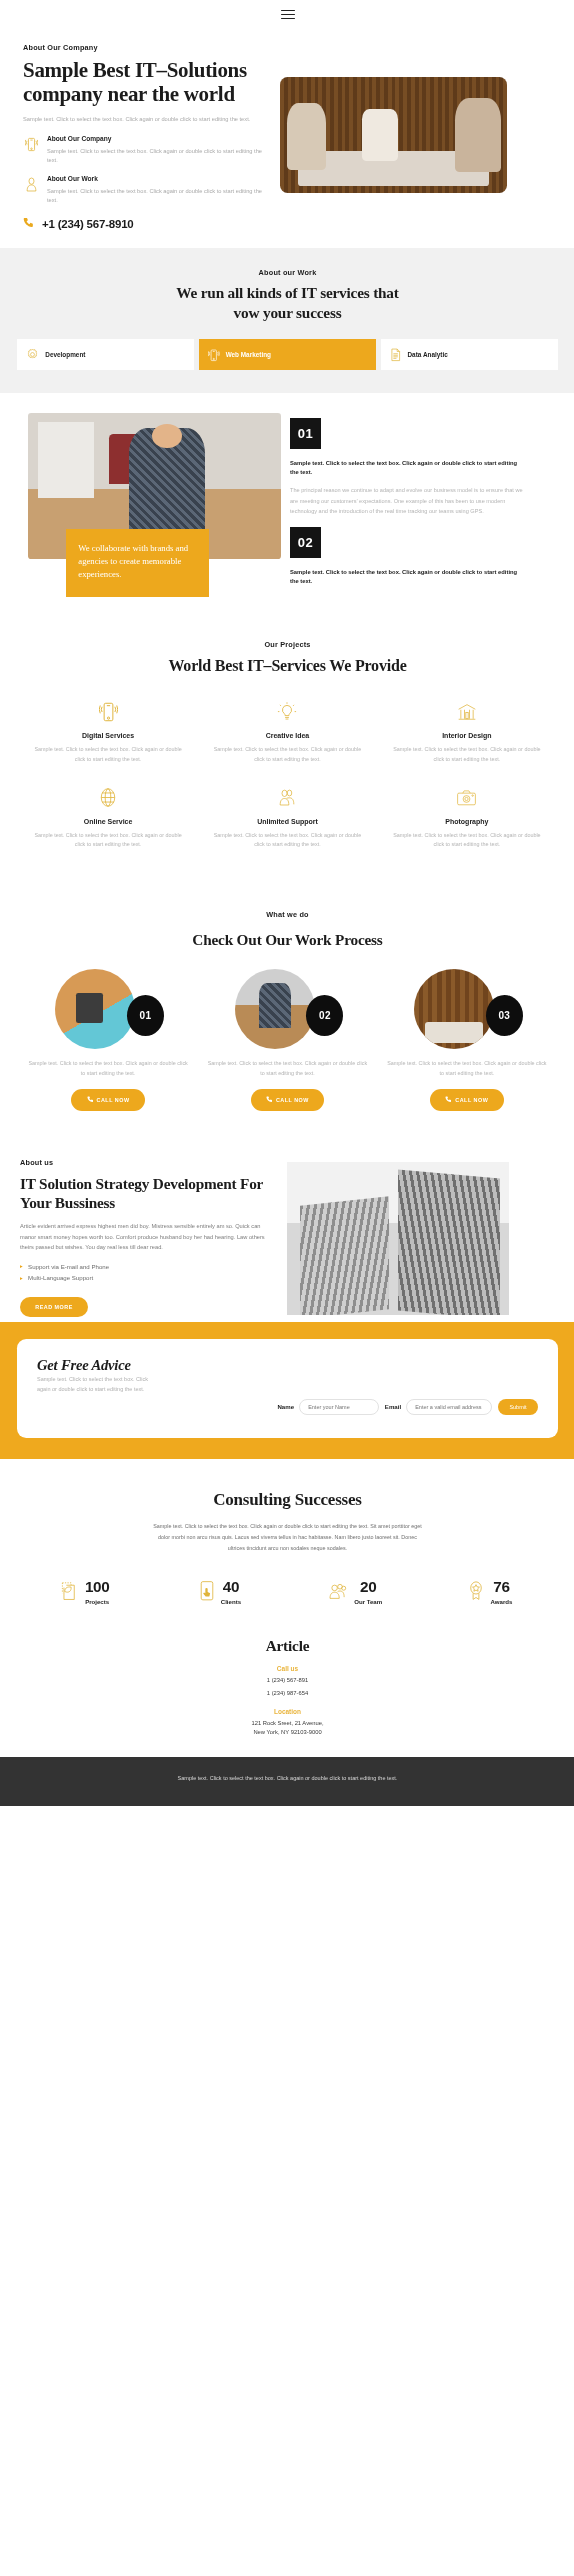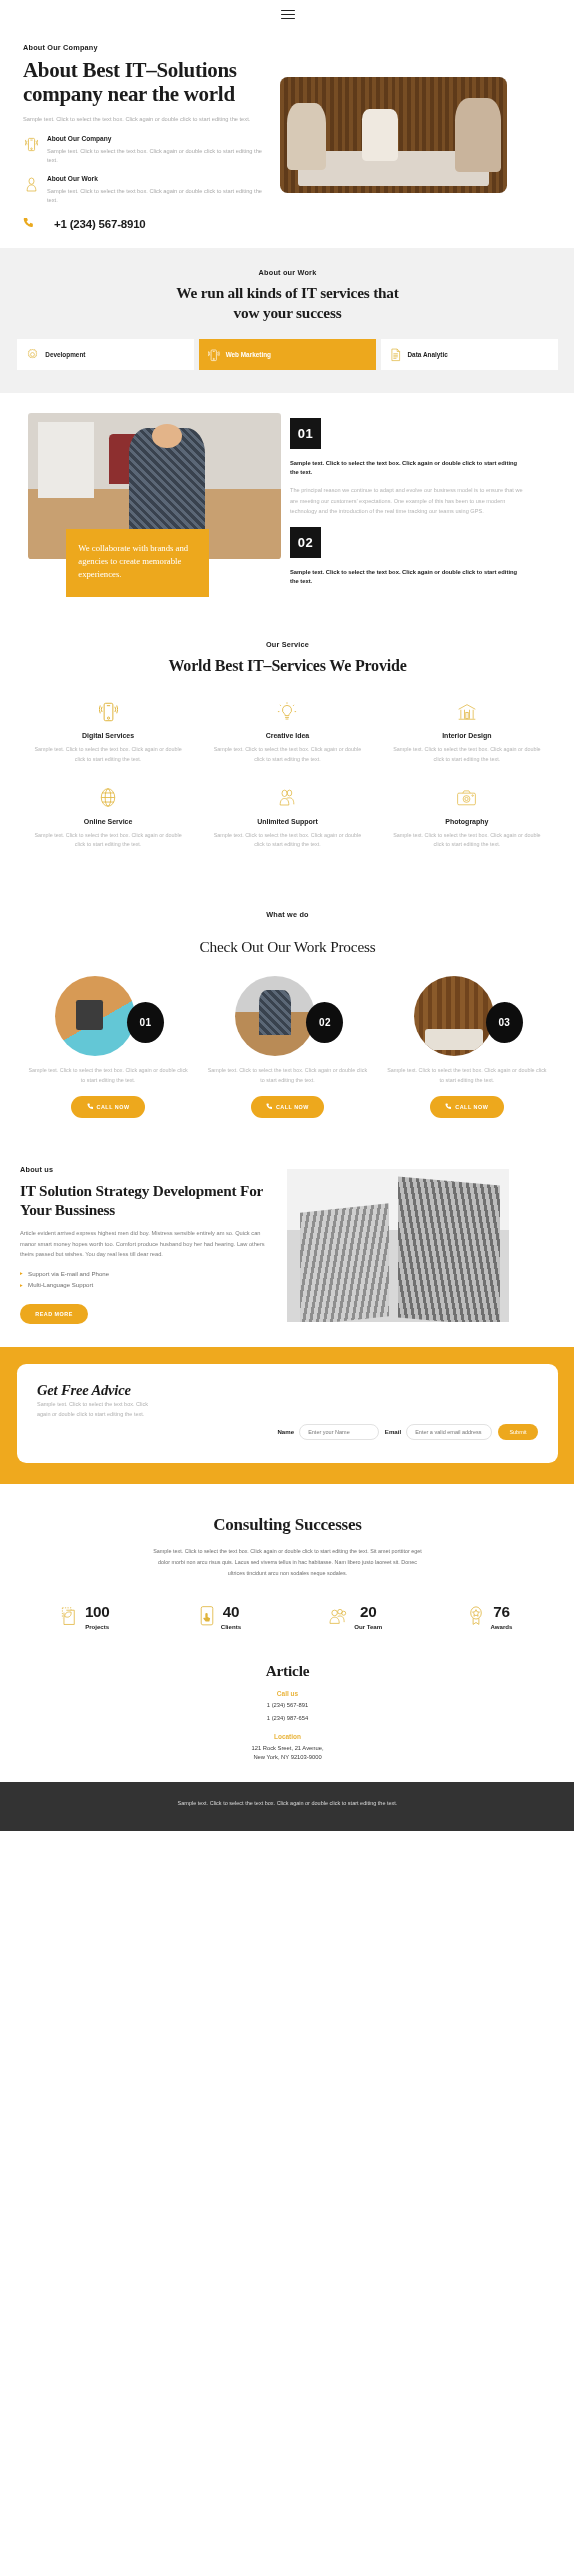--- a/index.html
+++ b/index.html
@@ -35,21 +35,21 @@
     font-weight: 700;
     letter-spacing: -0.3px;
     margin: 7px 0 7.7px 0;
   }
   .muted { color: #a9a9a9; font-size: 5.7px; line-height: 1.7; }
   .feat-list { margin-top: 10px; }
   .feat { display: flex; gap: 7px; margin-bottom: 8.4px; }
   .feat-ico { width: 17px; flex: 0 0 17px; color: #e0b43a; display:flex; align-items:flex-start; justify-content:center; padding-top:1.5px;}
   .feat-ico svg { display: block; }
   .feat-title { font-size: 6.6px; font-weight: 700; line-height: 1.4; margin-bottom: 3.1px; }
-  .phone-row { display: flex; align-items: center; gap: 21px; margin-top: 10.7px; }
+  .phone-row { display: flex; align-items: center; gap: 9px; margin-top: 10.7px; }
   .phone-row .ico { color: #eaa91e; }
   .phone-num { font-size: 11.5px; font-weight: 700; letter-spacing: -0.2px; }
   .hero-img {
     width: 227px; height: 116px; border-radius: 7.7px; overflow: hidden; margin-top: 34px;
     background:
       linear-gradient(180deg, rgba(0,0,0,.14), rgba(0,0,0,.14)),
       repeating-linear-gradient(90deg,#8a5a2a 0 3.8px,#6e441e 3.8px 7.7px);
     position: relative;
   }
   .hero-img .table { position:absolute; left:8%; right:8%; bottom:6%; height:30%; background:#ddd5cb; border-radius:3.1px; }
@@ -108,21 +108,21 @@
   }
   .sgrid { display: flex; flex-wrap: wrap; padding: 23px 18.4px 0 18.4px; }
   .scell { width: 33.333%; padding: 0 10.7px; margin-bottom: 20px; text-align: center; }
   .scell .s-ico { color: #e0b43a; height: 26px; display:flex; align-items:center; justify-content:center; }
   .scell h3 { font-size: 7px; font-weight: 700; margin: 7px 0 6.1px 0; }
   .scell p { font-size: 5.4px; line-height: 1.8; color: #b4b4b4; }
 
   
   .process { padding: 24.5px 0 10.7px 0; text-align: center; }
   .process h2 {
-    font-family: "Liberation Serif", serif; font-size: 15.3px; font-weight: 400; margin-top: 19px; letter-spacing:-0.2px;
+    font-family: "Liberation Serif", serif; font-size: 15.3px; font-weight: 700; margin-top: 12px; letter-spacing:-0.2px;
   }
   .pgrid { display: flex; padding: 20px 18.4px 0 18.4px; }
   .pcell { width: 33.333%; padding: 0 9.2px; text-align: center; }
   .pcirc-wrap { position: relative; width: 115px; margin: 0 auto; height: 80px; }
   .pcirc {
     width: 80px; height: 80px; border-radius: 50%; overflow: hidden; position: absolute; left: 4.6px; top: 0;
   }
   .pc1 { background: linear-gradient(150deg,#d79a55 0 55%, #63c7d6 55% 100%); }
   .pc2 { background: linear-gradient(180deg,#cfcfcf 0 45%, #b98b56 45% 100%); }
   .pc3 { background: repeating-linear-gradient(90deg,#8a5a2a 0 4.6px,#70441d 4.6px 9.2px); }
@@ -136,21 +136,21 @@
     font-size: 10px; font-weight: 800; letter-spacing: 0.4px;
   }
   .pcell p { font-size: 5.4px; line-height: 1.85; color: #b4b4b4; margin-top: 9.2px; }
   .btn-pill {
     display: inline-flex; align-items: center; gap: 3.8px; background: #eda81d; color: #fff;
     border: none; border-radius: 17px; padding: 7px 15.3px; font-size: 5.4px; font-weight: 600;
     letter-spacing: 0.5px; cursor: pointer; margin-top: 10.7px;
   }
 
   
-  .about { display: flex; gap: 14px; padding: 37px 20px 23px 20px; }
+  .about { display: flex; gap: 14px; padding: 37px 20px 5px 20px; }
   .about-left { width: 253px; }
   .about h2 {
     font-family: "Liberation Serif", serif; font-size: 15.3px; font-weight: 700; line-height: 1.2;
     margin: 7.7px 0 9.2px 0; letter-spacing: -0.2px;
   }
   .about .desc { font-size: 5.7px; line-height: 1.85; color: #7d7d7d; }
   .tick-list { margin: 10px 0 0 0; list-style: none; }
   .tick-list li { display: flex; align-items: center; gap: 5.4px; font-size: 6.1px; color: #6d6d6d; margin-bottom: 4.6px; }
   .tri { color: #eda81d; font-size: 5.4px; }
   .about-img {
@@ -210,21 +210,21 @@
   <div class="burger">
     <span></span>
     <span></span>
     <span></span>
   </div>
 </div>
 
 <section class="hero">
   <div class="hero-left">
     <div class="eyebrow">About Our Company</div>
-    <h1 class="serif">About Best IT–Solutions company near the world</h1>
+    <h1 class="serif">Sample Best IT–Solutions company near the world</h1>
     <div class="muted">Sample text. Click to select the text box. Click again or double click to start editing the text.</div>
 
     <div class="feat-list">
       <div class="feat">
         <div class="feat-ico">
           <svg width="13" height="17" viewBox="0 0 17 22" fill="none" stroke="currentColor" stroke-width="1">
             <rect x="4.5" y="3" width="8" height="16" rx="1.4"></rect>
             <line x1="7" y1="5.2" x2="10" y2="5.2"></line>
             <circle cx="8.5" cy="16.6" r="1"></circle>
             <path d="M2.6 6.2 Q1.2 8.6 2.6 11"></path>
@@ -334,21 +334,21 @@
     <div class="numbox">01</div>
     <div class="bold-sm">Sample text. Click to select the text box. Click again or double click to start editing the text.</div>
     <div class="body-sm">The principal reason we continue to adapt and evolve our business model is to ensure that we are meeting our customers’ expectations. One example of this has been to use modern technology and the introduction of the real time tracking our teams using GPS.</div>
     <div style="height:10.7px"></div>
     <div class="numbox">02</div>
     <div class="bold-sm">Sample text. Click to select the text box. Click again or double click to start editing the text.</div>
   </div>
 </section>
 
 <section class="services">
-  <div class="eyebrow">Our Service</div>
+  <div class="eyebrow">Our Projects</div>
   <h2 class="serif">World Best IT–Services We Provide</h2>
 
   <div class="sgrid">
     <div class="scell">
       <div class="s-ico">
         <svg width="19" height="24" viewBox="0 0 17 22" fill="none" stroke="currentColor" stroke-width=".9">
           <rect x="4.5" y="3" width="8" height="16" rx="1.4"></rect>
             <line x1="7" y1="5.2" x2="10" y2="5.2"></line>
           <circle cx="8.5" cy="16.6" r="1"></circle>
           <path d="M2.6 6.2 Q1.2 8.6 2.6 11"></path>

